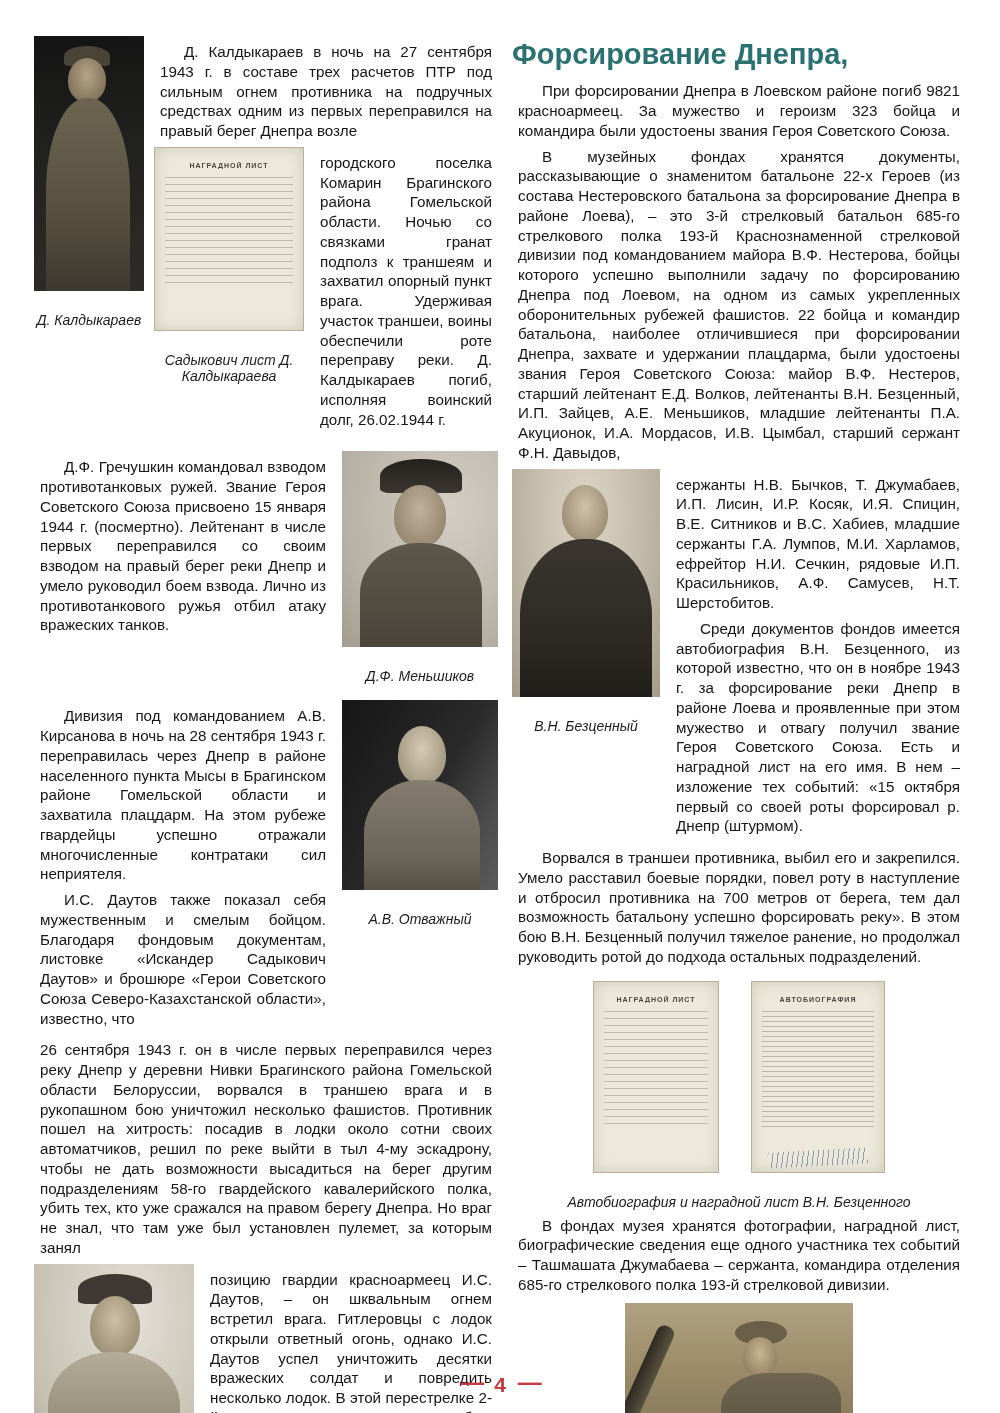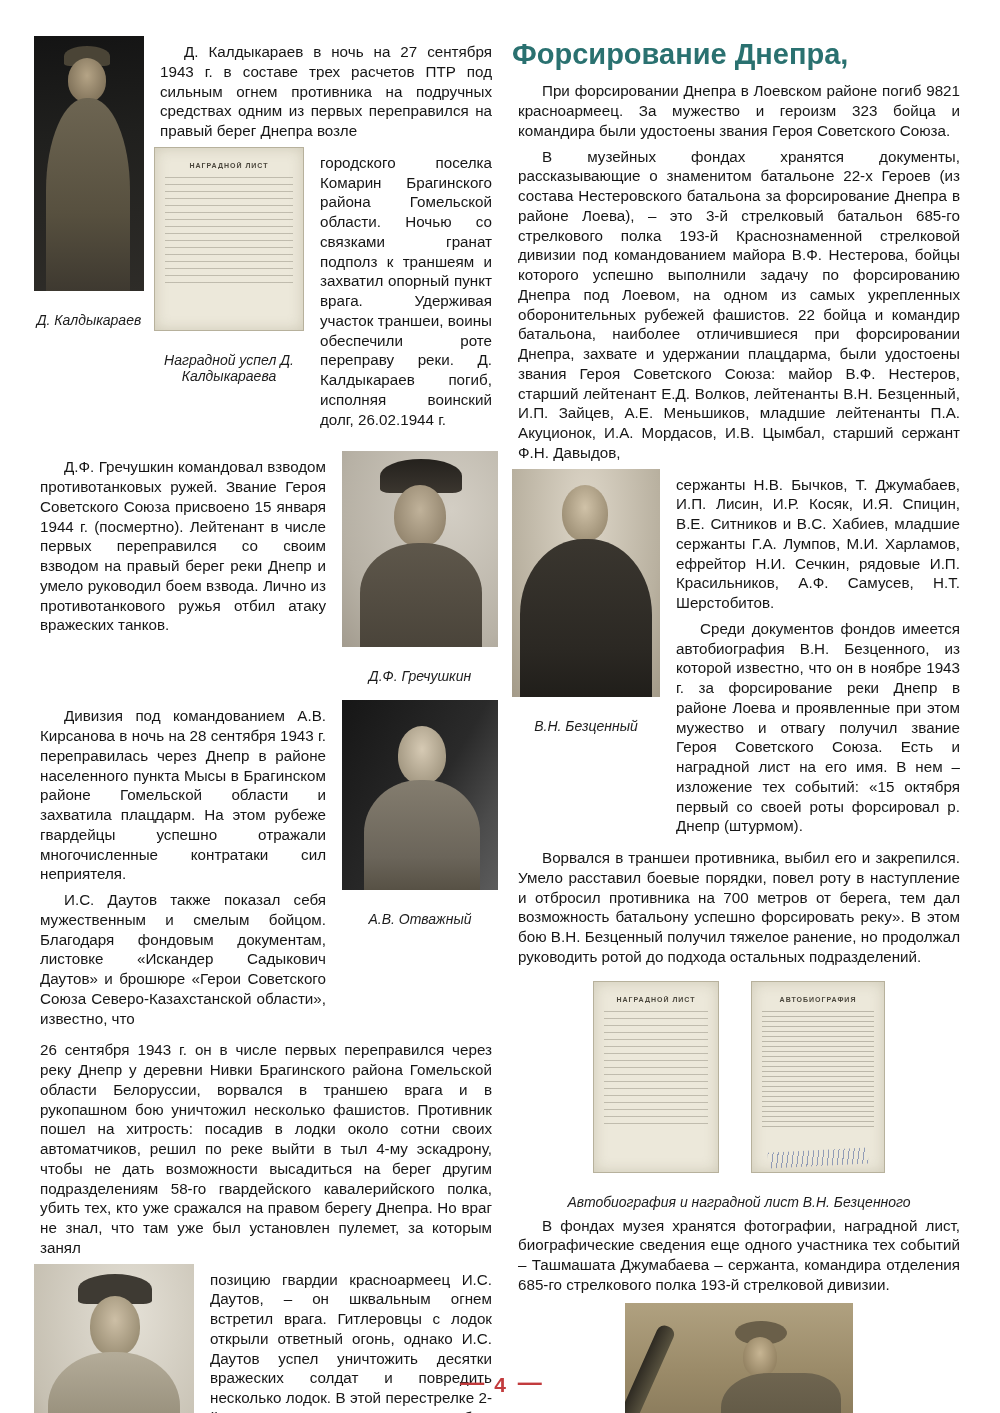--- a/index.html
+++ b/index.html
@@ -120,38 +120,38 @@
           <figcaption class="cap" style="width:110px">Д. Калдыкараев</figcaption>
         </figure>
         <div class="flex1">
           <p class="para">Д. Калдыкараев в ночь на 27 сентября 1943 г. в составе трех расчетов ПТР под сильным огнем противника на подручных средствах одним из первых переправился на правый берег Днепра возле</p>
           <div class="row mt6">
             <figure>
               <div class="docscan" style="width:150px;height:184px">
                 <div class="doc-head">НАГРАДНОЙ ЛИСТ</div>
                 <div class="doc-lines"></div>
               </div>
-              <figcaption class="cap" style="width:150px">Наградной успел Д. Калдыкараева</figcaption>
+              <figcaption class="cap" style="width:150px">Садыкович лист Д. Калдыкараева</figcaption>
             </figure>
             <p class="para noindent flex1">городского поселка Комарин Брагинского района Гомельской области. Ночью со связками гранат подполз к траншеям и захватил опорный пункт врага. Удерживая участок траншеи, воины обеспечили роте переправу реки. Д. Калдыкараев погиб, исполняя воинский долг, 26.02.1944 г.</p>
           </div>
         </div>
       </div>
 
       <div class="row mb16">
         <div class="flex1">
           <p class="para">Д.Ф. Гречушкин командовал взводом противотанковых ружей. Звание Героя Советского Союза присвоено 15 января 1944 г. (посмертно). Лейтенант в числе первых переправился со своим взводом на правый берег реки Днепр и умело руководил боем взвода. Лично из противотанкового ружья отбил атаку вражеских танков.</p>
         </div>
         <figure>
           <div class="photo ph-grechushkin">
             <div class="cap-hat"></div>
             <div class="face"></div>
             <div class="torso"></div>
           </div>
-          <figcaption class="cap" style="width:156px">Д.Ф. Гречушкин</figcaption>
+          <figcaption class="cap" style="width:156px">Д.Ф. Меньшиков</figcaption>
         </figure>
       </div>
 
       <div class="row">
         <div class="flex1">
           <p class="para mb16">Дивизия под командованием А.В. Кирсанова в ночь на 28 сентября 1943 г. переправилась через Днепр в районе населенного пункта Мысы в Брагинском районе Гомельской области и захватила плацдарм. На этом рубеже гвардейцы успешно отражали многочисленные контратаки сил неприятеля.</p>
           <p class="para">И.С. Даутов также показал себя мужественным и смелым бойцом. Благодаря фондовым документам, листовке «Искандер Садыкович Даутов» и брошюре «Герои Советского Союза Северо-Казахстанской области», известно, что</p>
         </div>
         <figure>
           <div class="photo ph-kirsanov">

